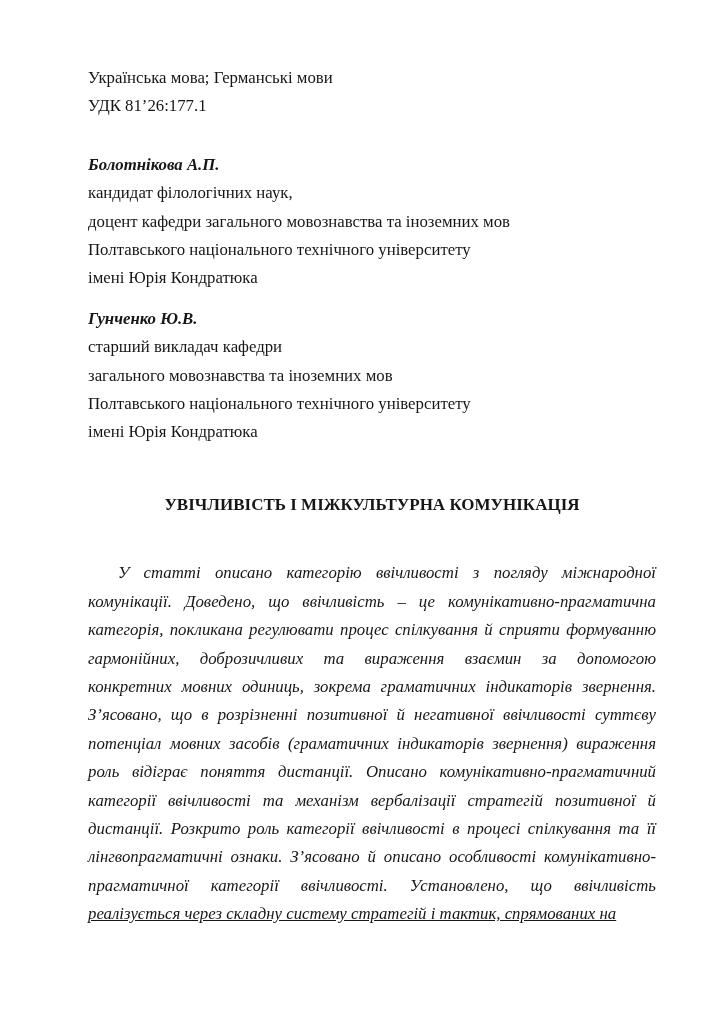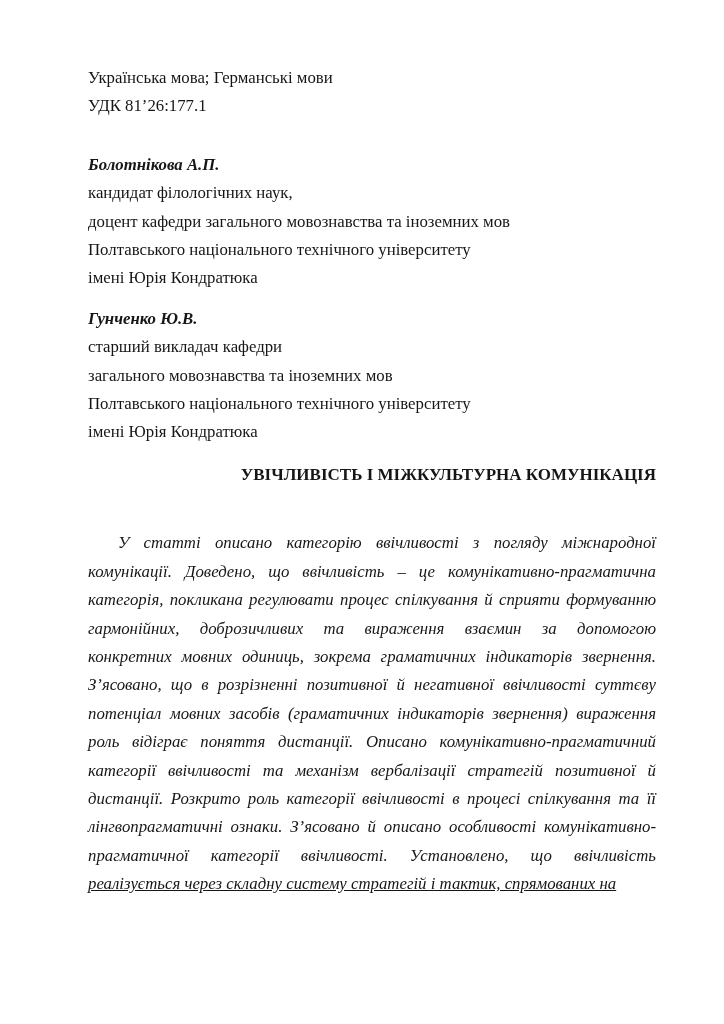--- a/index.html
+++ b/index.html
@@ -28,26 +28,26 @@
   }
   .doc-header {
     margin-bottom: 30px;
   }
   .author-name {
     font-weight: bold;
     font-style: italic;
     margin-top: 12px;
   }
   .article-title {
-    margin-top: 14px;
+    margin-top: 44px;
     margin-bottom: 40px;
     font-weight: bold;
     font-size: 17px;
     line-height: 28.4px;
-    text-align: right;
+    text-align: center;
   }
   .abstract {
     font-style: italic;
     margin-top: 16px;
   }
   .abstract-line {
     font-size: 16.8px;
     line-height: 28.4px;
     text-align: justify;
     text-align-last: justify;

